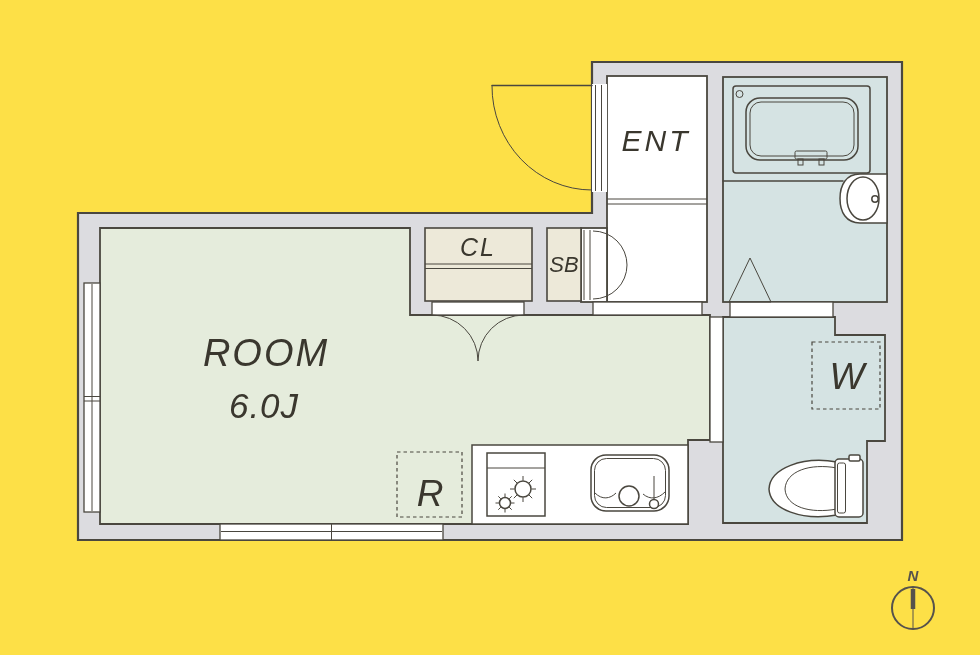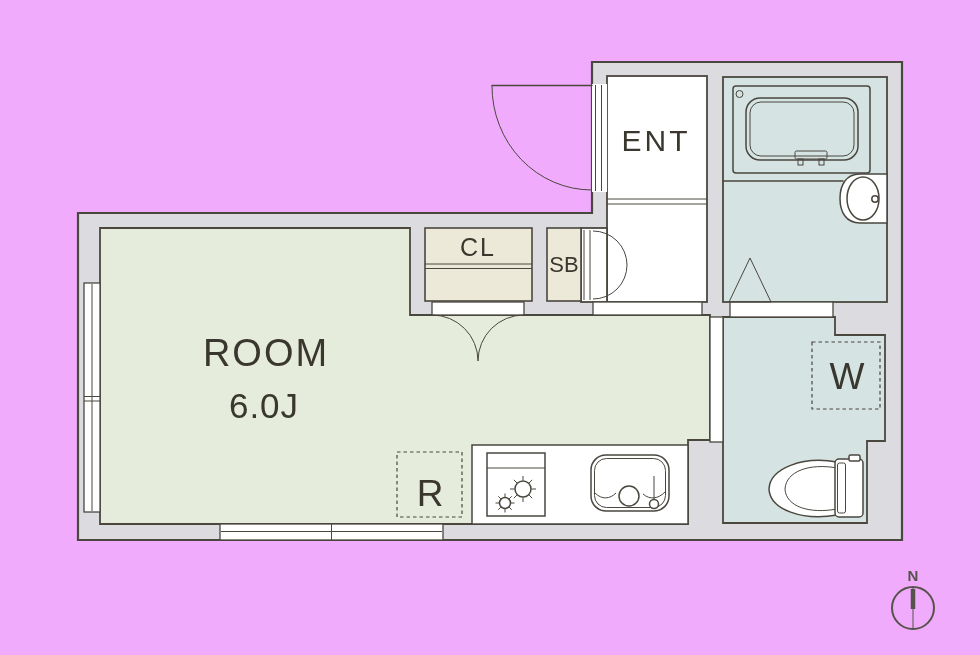--- a/index.html
+++ b/index.html
@@ -1,16 +1,16 @@
 <!DOCTYPE html>
 <html style="--wall-fill: #dcdce0; --room-floor: #e5ecdc; --wet-area-floor: #d5e3e3; --storage-fill: #ede9d9; --line: #4a473f; --text: #3a372e; --compass: #56524c;"><head>
 <meta charset="utf-8">
 <style>
   html,body{margin:0;padding:0;background:#ffffff;}
-  .stage{position:relative;width:980px;height:655px;background:#f0abfc;overflow:hidden;}
+  .stage{position:relative;width:980px;height:655px;background:#fde047;overflow:hidden;font-style:italic;}
   svg{display:block;}
   .wall{fill:var(--wall-fill,#dcdce0);stroke:var(--line,#4a473f);stroke-width:2.2;}
   .floor-green{fill:var(--room-floor,#e5ecdc);stroke:var(--line,#4a473f);stroke-width:1.8;}
   .floor-white{fill:#ffffff;stroke:var(--line,#4a473f);stroke-width:1.8;}
   .floor-blue{fill:var(--wet-area-floor,#d5e3e3);stroke:var(--line,#4a473f);stroke-width:1.8;}
   .floor-beige{fill:var(--storage-fill,#ede9d9);stroke:var(--line,#4a473f);stroke-width:1.6;}
   .opening{fill:#ffffff;stroke:var(--line,#4a473f);stroke-width:1.3;}
   .fix{fill:none;stroke:var(--line,#4a473f);stroke-width:1.5;stroke-linecap:round;}
   .fixw{fill:#ffffff;stroke:var(--line,#4a473f);stroke-width:1.5;}
   .thin{fill:none;stroke:var(--line,#4a473f);stroke-width:1;}

